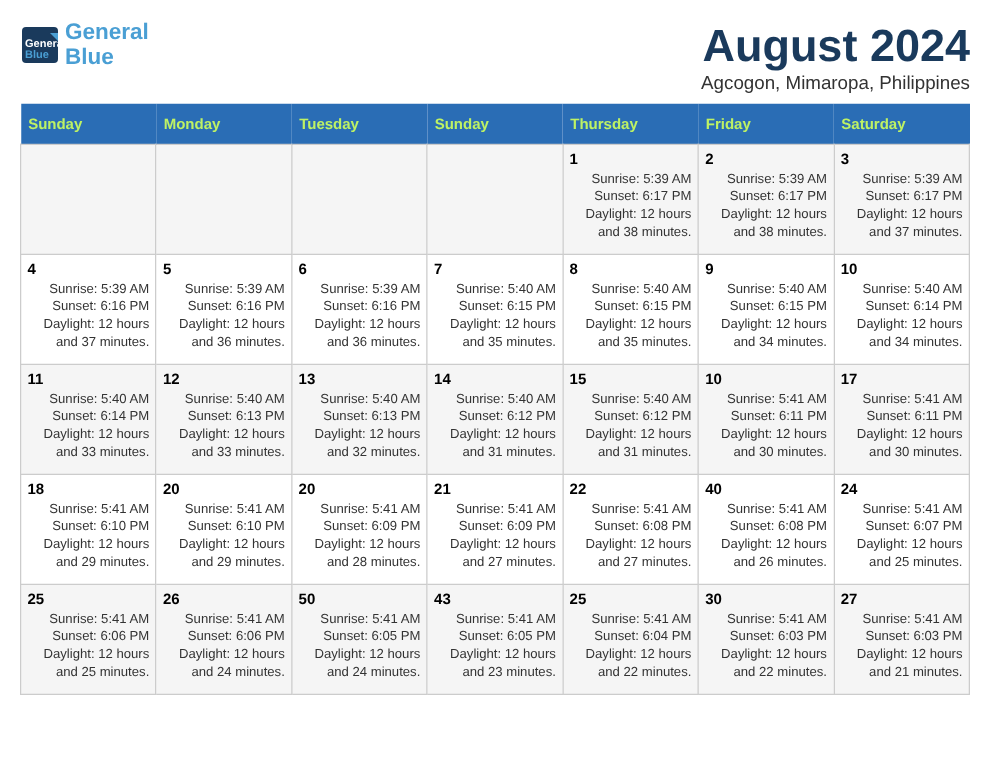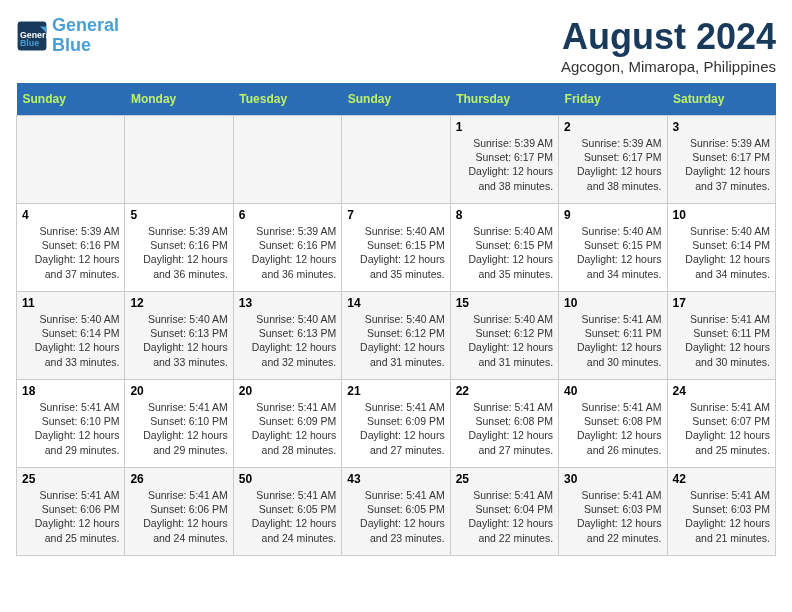--- a/index.html
+++ b/index.html
@@ -340,21 +340,21 @@
 and 22 minutes.</div>
         </td>
         <td>
           <span class="day-num">30</span>
           <div class="day-info" style="white-space: pre-line;">Sunrise: 5:41 AM
 Sunset: 6:03 PM
 Daylight: 12 hours
 and 22 minutes.</div>
         </td>
         <td>
-          <span class="day-num">42</span>
+          <span class="day-num">27</span>
           <div class="day-info" style="white-space: pre-line;">Sunrise: 5:41 AM
 Sunset: 6:03 PM
 Daylight: 12 hours
 and 21 minutes.</div>
         </td>
       </tr>
     </tbody>
 </table>
 
 </body></html>

